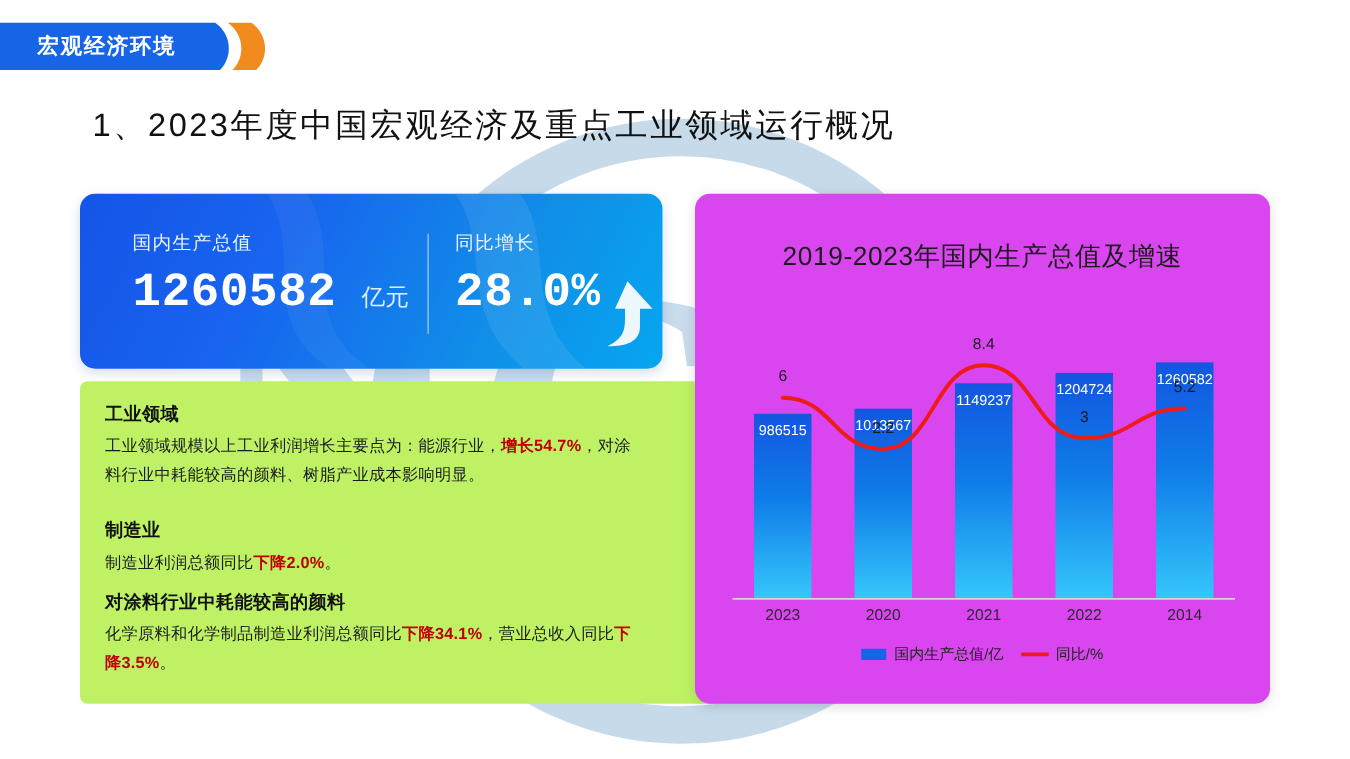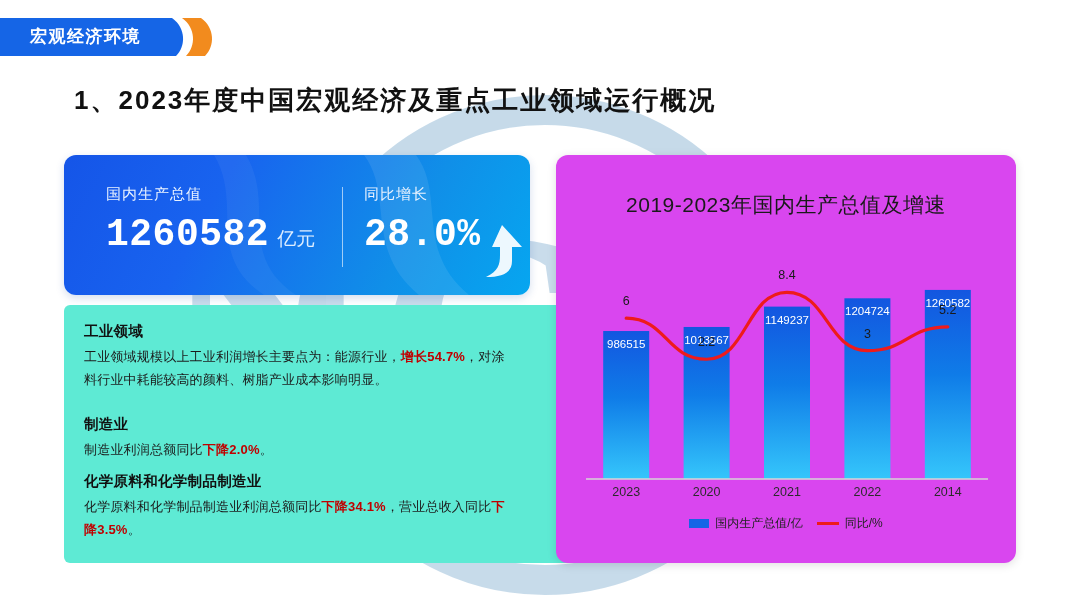--- a/index.html
+++ b/index.html
@@ -20,46 +20,46 @@
   .tab-shape{position:absolute;left:0;top:0;width:230px;height:38px;}
   .tab-label{
     position:absolute;left:30px;top:0;height:38px;line-height:38px;
     color:#ffffff;font-size:17px;font-weight:bold;letter-spacing:1.5px;
     z-index:5;white-space:nowrap;
   }
 
   
   .page-title{
     position:absolute;left:74px;top:83px;
-    font-size:26px;font-weight:bold;color:#111111;
+    font-size:26px;font-weight:normal;color:#111111;
     letter-spacing:2px;white-space:nowrap;z-index:3;
   }
 
   
   .kpi-card{
     position:absolute;left:64px;top:155px;width:466px;height:140px;
     border-radius:12px;z-index:3;overflow:hidden;
     background:linear-gradient(118deg,#1555e8 0%,#1863ef 32%,#108fe8 72%,#06a6f0 100%);
     box-shadow:0 3px 9px rgba(20,70,160,.18);
     font-family:Liberation Mono, monospace;
   }
   .kpi-deco{position:absolute;left:0;top:0;width:466px;height:140px;}
   .kpi-left{position:absolute;left:42px;top:30px;z-index:2;}
   .kpi-right{position:absolute;left:300px;top:30px;z-index:2;}
   .kpi-cap{font-size:15px;color:#eaf3ff;letter-spacing:1px;}
   .kpi-valrow{margin-top:12px;display:flex;align-items:baseline;}
   .kpi-num{font-size:38px;font-weight:bold;color:#ffffff;letter-spacing:.5px;line-height:1;}
-  .kpi-unit{font-size:19px;color:#dfeeff;margin-left:8px;}
+  .kpi-unit{font-size:19px;color:#dfeeff;margin-left:20px;}
   .kpi-div{position:absolute;left:278px;top:32px;width:1px;height:80px;background:rgba(255,255,255,.6);z-index:2;}
   .kpi-arrow{position:absolute;left:408px;top:66px;width:52px;height:58px;z-index:3;}
 
   
   .txt-panel{
     position:absolute;left:64px;top:305px;width:517px;height:258px;
-    background:#5eead4;border-radius:6px;z-index:3;
+    background:#bef264;border-radius:6px;z-index:3;
   }
   .sec{position:absolute;left:20px;width:430px;}
   .sec-h{font-size:14.5px;font-weight:bold;color:#111;letter-spacing:.3px;}
   .sec-b{font-size:13px;color:#1b1b1b;line-height:1.75;margin-top:5px;letter-spacing:.2px;}
   .hl{color:#c00000;font-weight:bold;}
   .s1{top:17px;}
   .s2{top:110px;}
   .s3{top:167px;}
 
   
@@ -139,21 +139,21 @@
     </div>
 
     <div class="sec s2">
       <div class="sec-h">制造业</div>
       <div class="sec-b">
         <span>制造业利润总额同比</span><span class="hl">下降2.0%</span><span>。</span>
       </div>
     </div>
 
     <div class="sec s3">
-      <div class="sec-h">化学原料和化学制品制造业</div>
+      <div class="sec-h">对涂料行业中耗能较高的颜料</div>
       <div class="sec-b">
         <span>化学原料和化学制品制造业利润总额同比</span><span class="hl">下降34.1%</span><span>，营业总收入同比</span><span class="hl">下降3.5%</span><span>。</span>
       </div>
     </div>
   </div>
 
   <div class="chart-card">
     <div class="chart-title">2019-2023年国内生产总值及增速</div>
 
     <svg class="chart-area" id="chart-svg" viewBox="0 0 460 260">

